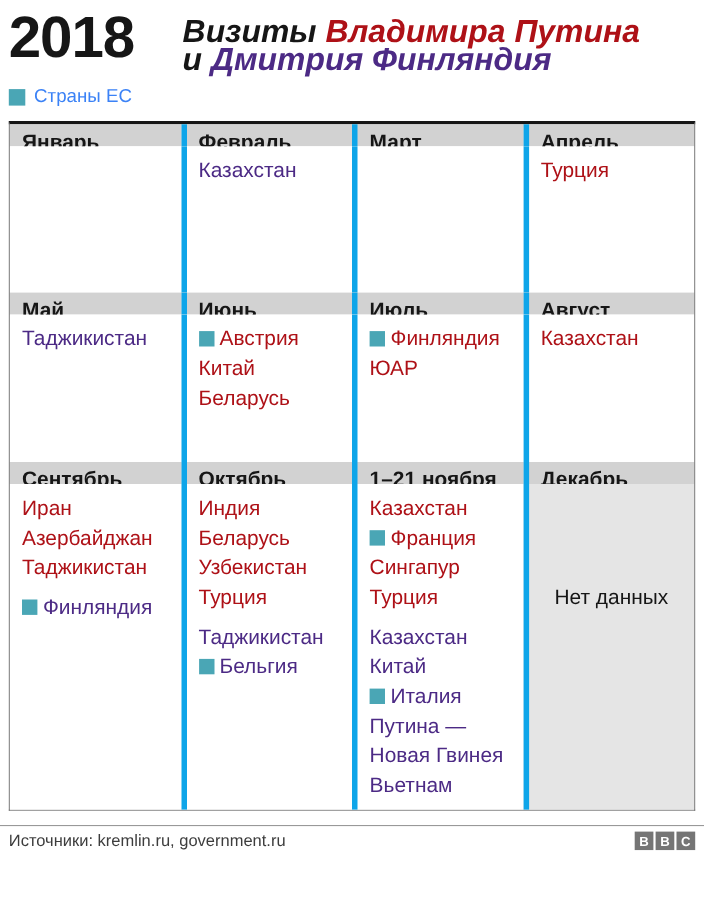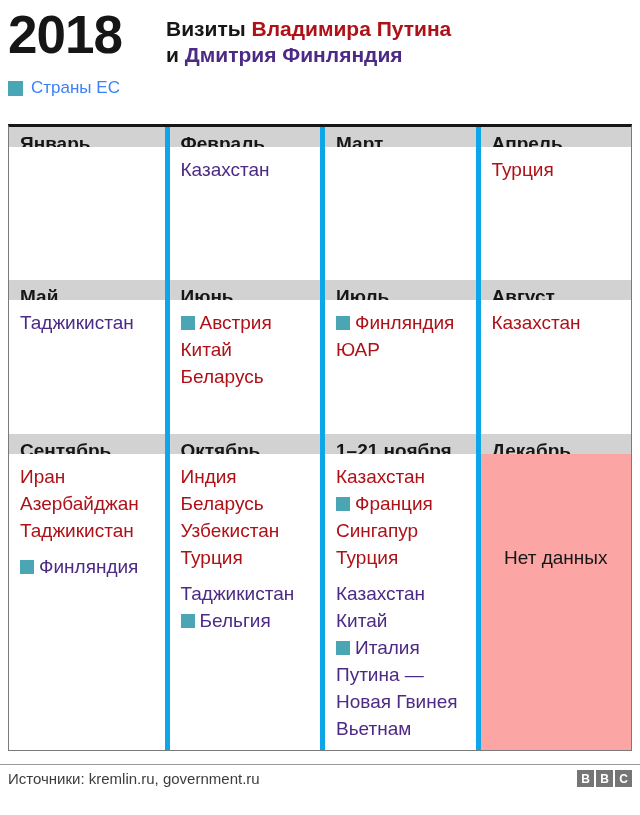--- a/index.html
+++ b/index.html
@@ -2,28 +2,28 @@
 <html style="--putin: #ae1117; --medvedev: #4c2a85; --eu: #4aa6b5;"><head>
 <meta charset="utf-8">
 <style>
   * { box-sizing: border-box; margin: 0; padding: 0; }
   html, body { width: 640px; background: #ffffff; }
   body {
     font-family: "Liberation Sans", sans-serif;
     color: #161616;
     position: relative;
   }
-  .top { position: relative; height: 124px; }
+  .top { position: relative; height: 110px; }
   .year {
     position: absolute; left: 8px; top: 4px;
     font-size: 53px; font-weight: bold; letter-spacing: -1px; color: #161616;
   }
   .title {
     position: absolute; left: 166px; top: 16px;
-    font-size: 21px; font-weight: bold; line-height: 26px; color: #161616;
+    font-size: 29px; font-weight: bold; line-height: 26px; color: #161616; font-style: italic;
   }
   .title .putin { color: var(--putin); }
   .title .medvedev { color: var(--medvedev); }
   .legend {
     position: absolute; left: 8px; top: 78px;
     display: flex; align-items: center; gap: 8px;
     font-size: 17px; color: #3b82f6;
   }
   .legend-sq { width: 15px; height: 15px; background: var(--eu); flex: 0 0 auto; }
 
@@ -39,21 +39,21 @@
     font-size: 19px; font-weight: bold; color: #161616;
     padding: 6px 6px 6px 11px;
     height: 20px;
   }
   .mh:not(.first), .mc:not(.first) { border-left: 5px solid #0ea5e9; }
   .mc { background: #ffffff; padding: 9px 6px 8px 11px; }
   .mc.band0 { min-height: 133px; }
   .mc.band1 { min-height: 134px; }
   .mc.band2 { min-height: 291px; }
   .mc.nodata {
-    background: #fca5a5;
+    background: #e5e5e5;
     display: flex; align-items: center; justify-content: center;
     padding: 0 0 88px 0;
   }
   .note { font-size: 19px; color: #161616; }
   .entry { font-size: 19px; line-height: 27px; }
   .entry.putin { color: var(--putin); }
   .entry.medvedev { color: var(--medvedev); }
   .group.gap { margin-top: 9px; }
   .eu {
     display: inline-block; width: 14px; height: 14px;

